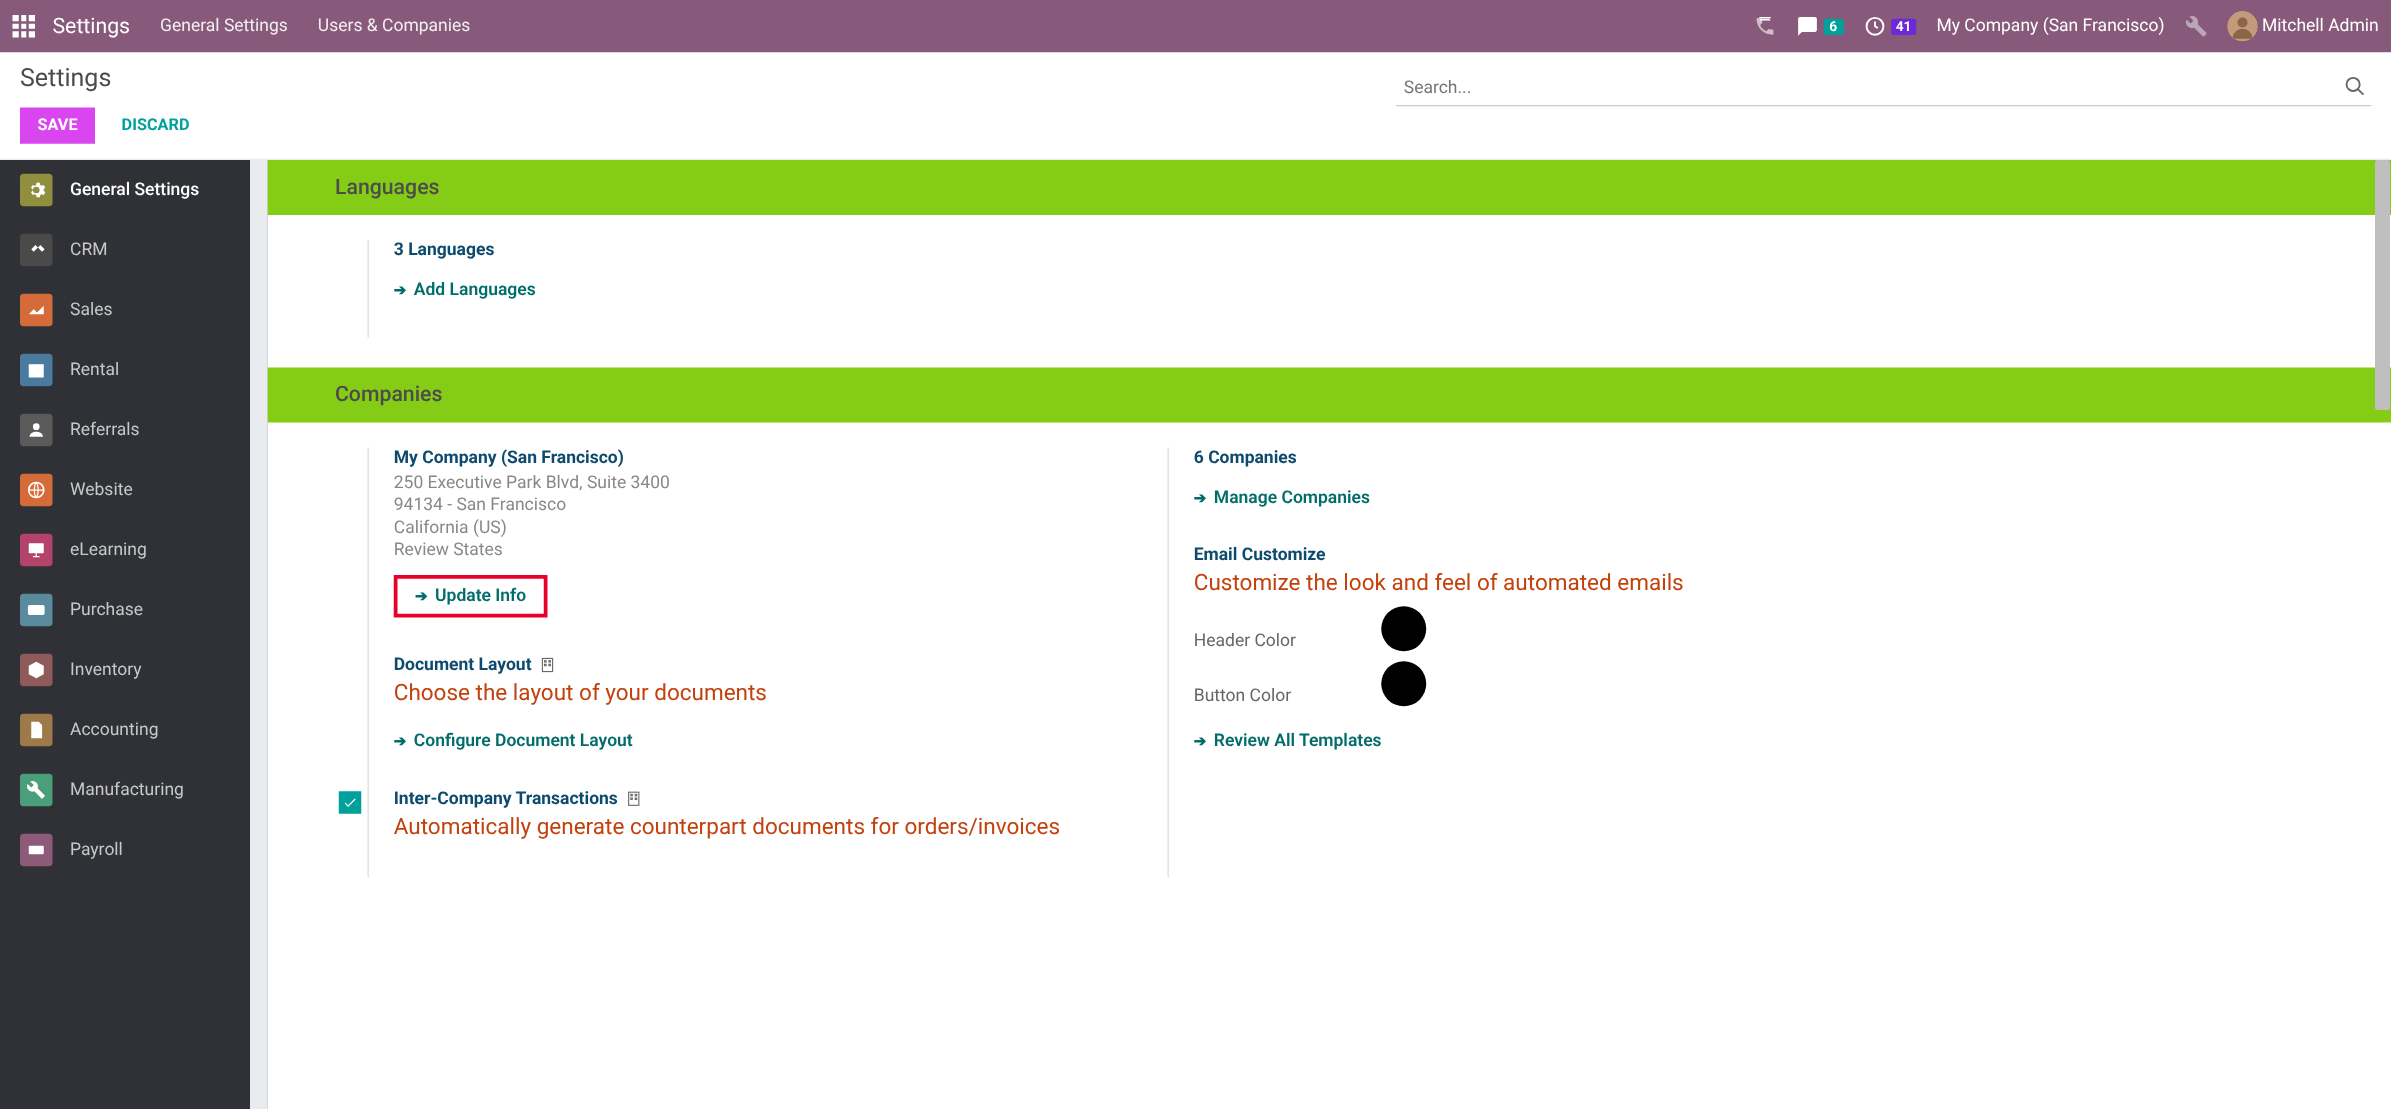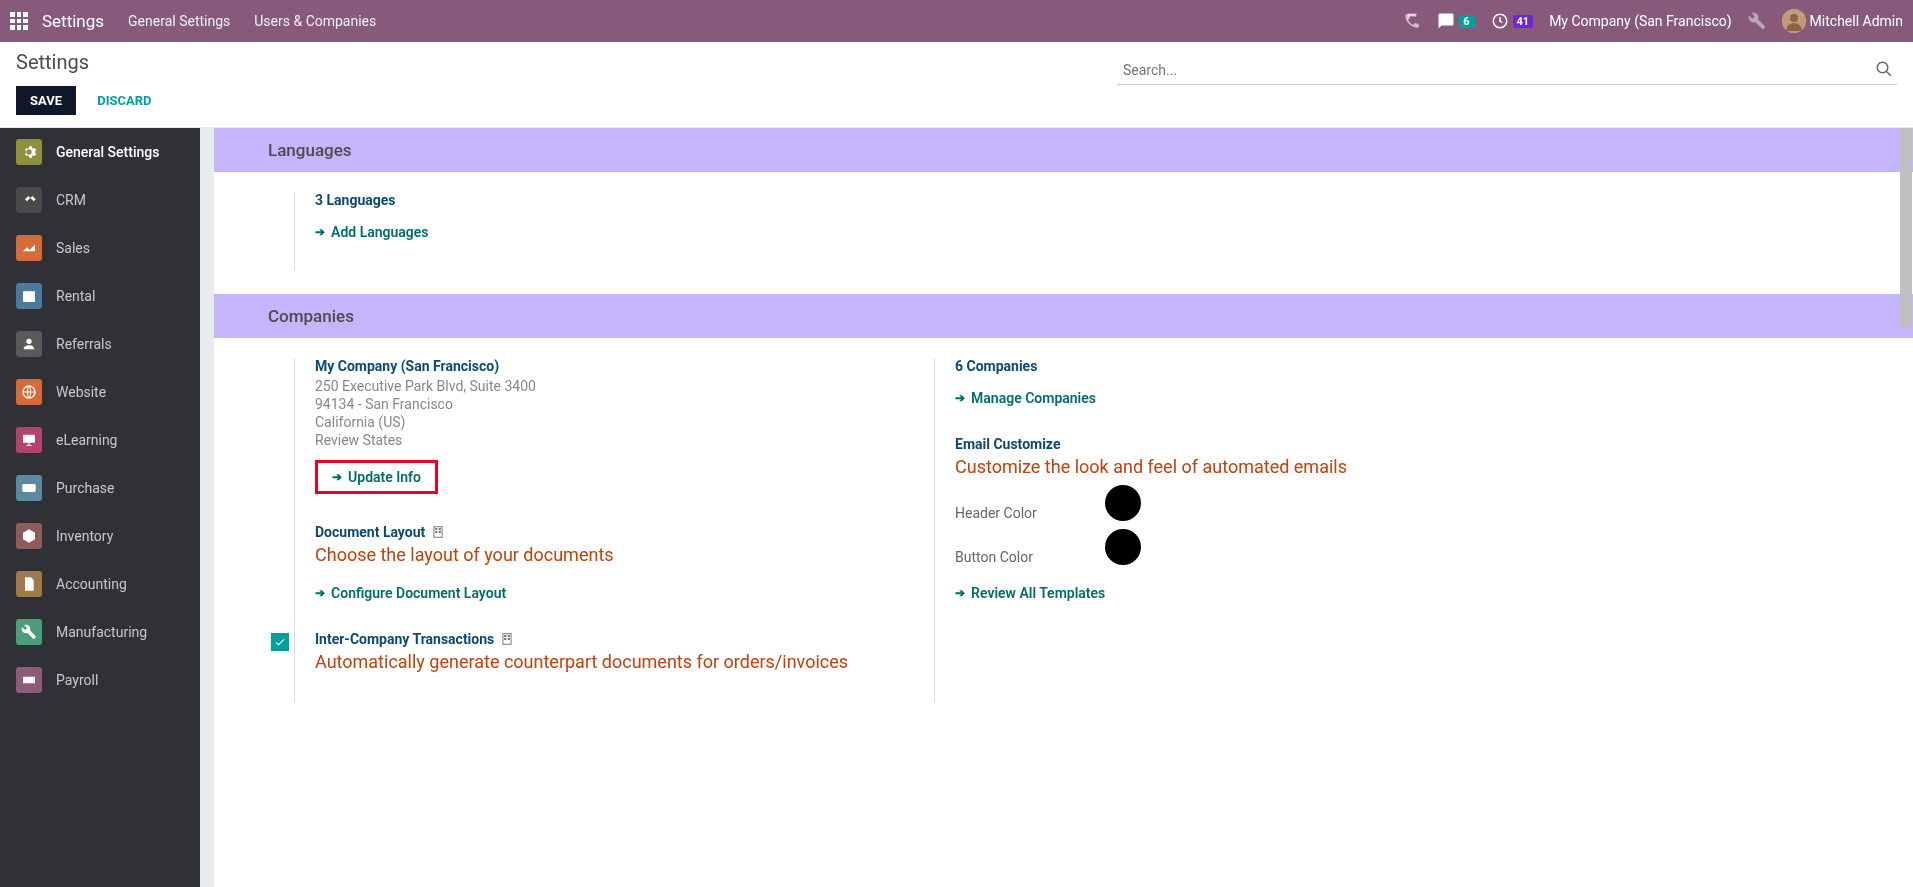--- a/index.html
+++ b/index.html
@@ -11,36 +11,36 @@
 .topbar .menu-item{font-size:14px;margin-right:24px;cursor:pointer;opacity:.9}
 .topbar .spacer{flex:1}
 .topbar .tray{display:flex;align-items:center;gap:16px}
 .tray-item{display:flex;align-items:center;gap:4px;cursor:pointer;position:relative}
 .badge{background:#00a09d;color:#fff;font-size:11px;padding:0 4px;border-radius:2px;font-weight:bold;min-width:16px;text-align:center}
 .badge-orange{background:#6d28d9}
 .avatar{width:24px;height:24px;border-radius:50%;background:#d8b08c;display:inline-flex;align-items:center;justify-content:center;overflow:hidden}
 .avatar svg{width:24px;height:24px}
 .subbar{background:#fff;padding:8px 16px 12px 16px;border-bottom:1px solid #e9ecef;display:flex;align-items:flex-start;justify-content:space-between}
 .subbar-left h1{font-size:20px;font-weight:400;color:#4c4c4c;margin-bottom:12px}
-.btn-save{background:#0f172a;color:#fff;border:none;padding:7px 14px;font-weight:bold;cursor:pointer;font-size:13px;margin-right:8px}
+.btn-save{background:#d946ef;color:#fff;border:none;padding:7px 14px;font-weight:bold;cursor:pointer;font-size:13px;margin-right:8px}
 .btn-discard{background:none;border:none;color:#00a09d;font-weight:bold;padding:7px 10px;cursor:pointer;font-size:13px}
 .search-wrap{flex:1;max-width:780px;margin-left:40px;margin-top:6px;position:relative}
 .search-input{width:100%;border:none;border-bottom:1px solid #ccc;padding:6px 30px 6px 6px;font-size:14px;outline:none;color:#666}
 .search-icon{position:absolute;right:4px;top:4px;color:#666}
 .layout{display:flex;height:calc(100vh - 120px)}
 .sidebar{width:214px;background:#2f3136;color:#c8c8c8;overflow-y:auto;position:relative}
 .sidebar::after{content:"";position:absolute;right:0;top:0;width:14px;height:100%;background:#e9ecef}
 .sidebar-inner{width:200px}
 .side-item{display:flex;align-items:center;padding:11px 16px;cursor:pointer;gap:14px;font-size:14px}
 .side-item.active{background:#2f3136;color:#fff;font-weight:500}
 .side-icon{width:26px;height:26px;display:flex;align-items:center;justify-content:center;border-radius:3px;flex-shrink:0}
 .side-icon svg{width:16px;height:16px;fill:#fff}
 .scroll-thumb{position:absolute;right:1px;top:0;width:12px;height:90px;background:#bfbfbf;border-radius:2px}
 .main{flex:1;overflow-y:auto;background:#fff;position:relative}
-.section-header{background:#c4b5fd;padding:12px 18px 12px 54px;font-size:17px;font-weight:500;color:#4c4c4c}
+.section-header{background:#84cc16;padding:12px 18px 12px 54px;font-size:17px;font-weight:500;color:#4c4c4c}
 .section-body{padding:20px 60px 24px 80px;display:flex;gap:80px}
 .col{flex:1;max-width:560px;border-left:1px solid #ddd;padding-left:20px}
 .setting-title{font-weight:700;font-size:14px;color:#0c4a6e;margin-bottom:4px;display:flex;align-items:center;gap:6px}
 .setting-sub{color:#c2410c;font-size:18px;margin-bottom:8px}
 .info-line{color:#888;font-size:14px;margin-bottom:2px}
 .action-link{color:#006d6b;font-weight:600;font-size:14px;cursor:pointer;display:inline-flex;align-items:center;gap:6px;margin-top:12px}
 .action-link .arrow{font-size:12px}
 .highlight-box{border:3px solid #e8002a;padding:6px 14px;display:inline-flex;align-items:center;margin-top:10px}
 .highlight-box .action-link{margin-top:0}
 .setting-block{margin-bottom:30px}

